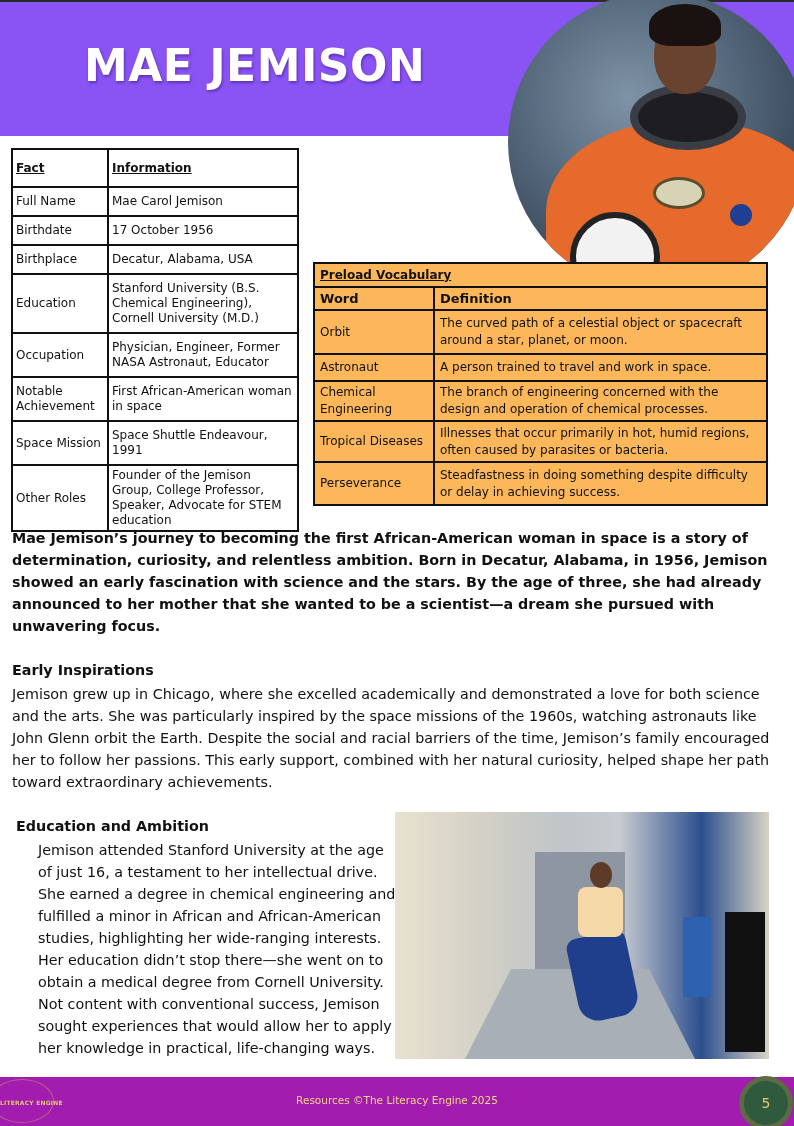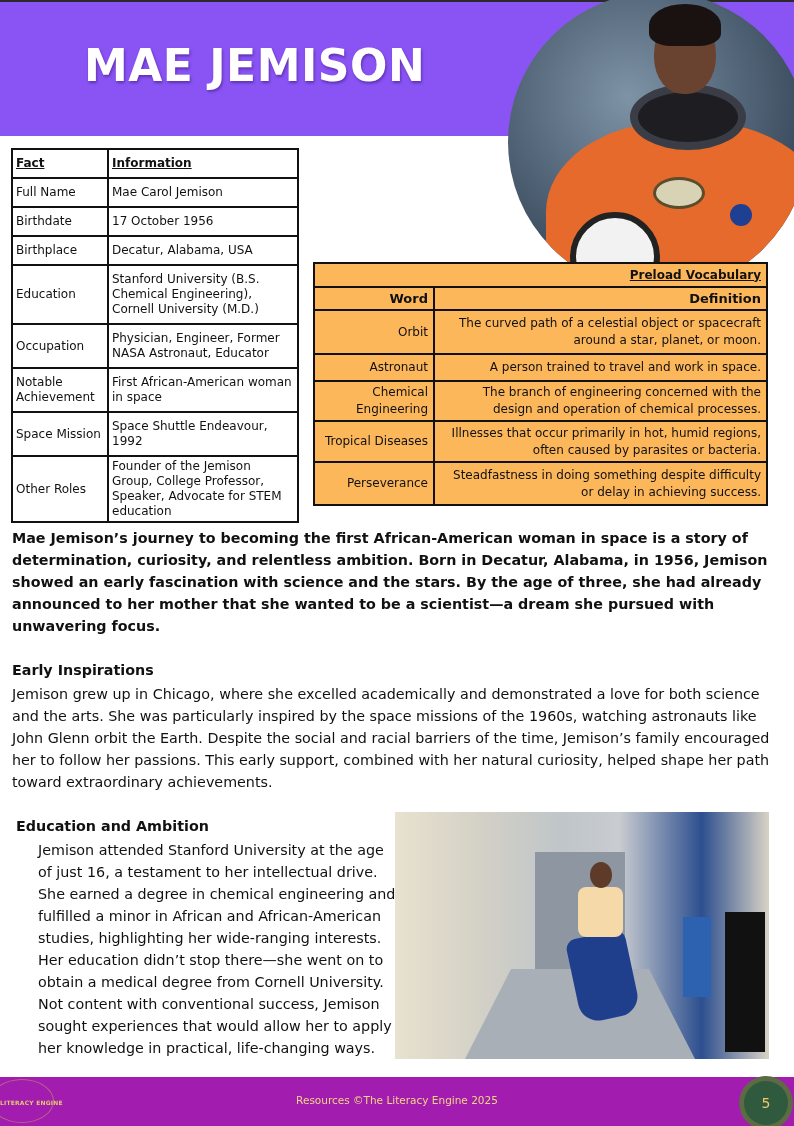--- a/index.html
+++ b/index.html
@@ -18,26 +18,26 @@
   .portrait .ring { position: absolute; left: 122px; top: 92px; width: 116px; height: 66px; border-radius: 50%; background: #1d1d22; border: 8px solid #3a3d45; }
   .portrait .suit { position: absolute; left: 38px; top: 130px; width: 280px; height: 200px; border-radius: 45% 45% 0 0; background: #e56a2c; }
   .portrait .patch { position: absolute; left: 145px; top: 185px; width: 52px; height: 32px; border-radius: 50%; background: #d9d3b6; border: 3px solid #5b4c2b; }
   .portrait .helmet { position: absolute; left: 62px; top: 220px; width: 90px; height: 90px; border-radius: 50%; background: #f2f2f2; border: 6px solid #222; }
   .portrait .nasa { position: absolute; left: 222px; top: 212px; width: 22px; height: 22px; border-radius: 50%; background: #1f3f93; }
 
   
   table { border-collapse: collapse; }
   .facts { position: absolute; left: 11px; top: 148px; width: 288px; font-family: "DejaVu Sans", sans-serif; font-size: 12px; }
   .facts td, .facts th { border: 2px solid #111; padding: 2px 3px; vertical-align: middle; text-align: left; line-height: 15px; }
-  .facts th { font-weight: bold; text-decoration: underline; height: 29px; }
+  .facts th { font-weight: bold; text-decoration: underline; height: 38px; }
   .facts td.k { width: 96px; border-radius: 8px; }
 
   
   .vocab { position: absolute; left: 313px; top: 262px; width: 455px; background: #fdb75b; font-size: 12px; }
-  .vocab td, .vocab th { border: 2px solid #111; padding: 2px 5px; text-align: right; vertical-align: middle; line-height: 17px; }
+  .vocab td, .vocab th { border: 2px solid #111; padding: 2px 5px; text-align: left; vertical-align: middle; line-height: 17px; }
   .vocab .cap { font-weight: bold; text-decoration: underline; height: 24px; }
   .vocab th { font-weight: bold; font-size: 13px; height: 23px; }
   .vocab td.w { width: 120px; }
 
   .intro { position: absolute; left: 12px; top: 527px; width: 772px; font-weight: bold; font-size: 14.3px; line-height: 22px; }
   .h-early { position: absolute; left: 12px; top: 662px; font-weight: bold; font-size: 14.3px; }
   .p-early { position: absolute; left: 12px; top: 683px; width: 778px; font-size: 14.3px; line-height: 22px; }
   .h-edu { position: absolute; left: 16px; top: 818px; font-weight: bold; font-size: 14.3px; }
   .p-edu { position: absolute; left: 16px; top: 839px; width: 360px; font-size: 14.3px; line-height: 22px; margin-left: 22px; }
 
@@ -102,21 +102,21 @@
   <tr style="height:44px">
     <td class="k">Occupation</td>
     <td>Physician, Engineer, Former NASA Astronaut, Educator</td>
   </tr>
   <tr style="height:44px">
     <td class="k">Notable Achievement</td>
     <td>First African-American woman in space</td>
   </tr>
   <tr style="height:44px">
     <td class="k">Space Mission</td>
-    <td>Space Shuttle Endeavour, 1992</td>
+    <td>Space Shuttle Endeavour, 1991</td>
   </tr>
   <tr style="height:59px">
     <td class="k">Other Roles</td>
     <td>Founder of the Jemison Group, College Professor, Speaker, Advocate for STEM education</td>
   </tr>
 </tbody>
   </table>
 
 <table class="vocab">
   <tbody>

